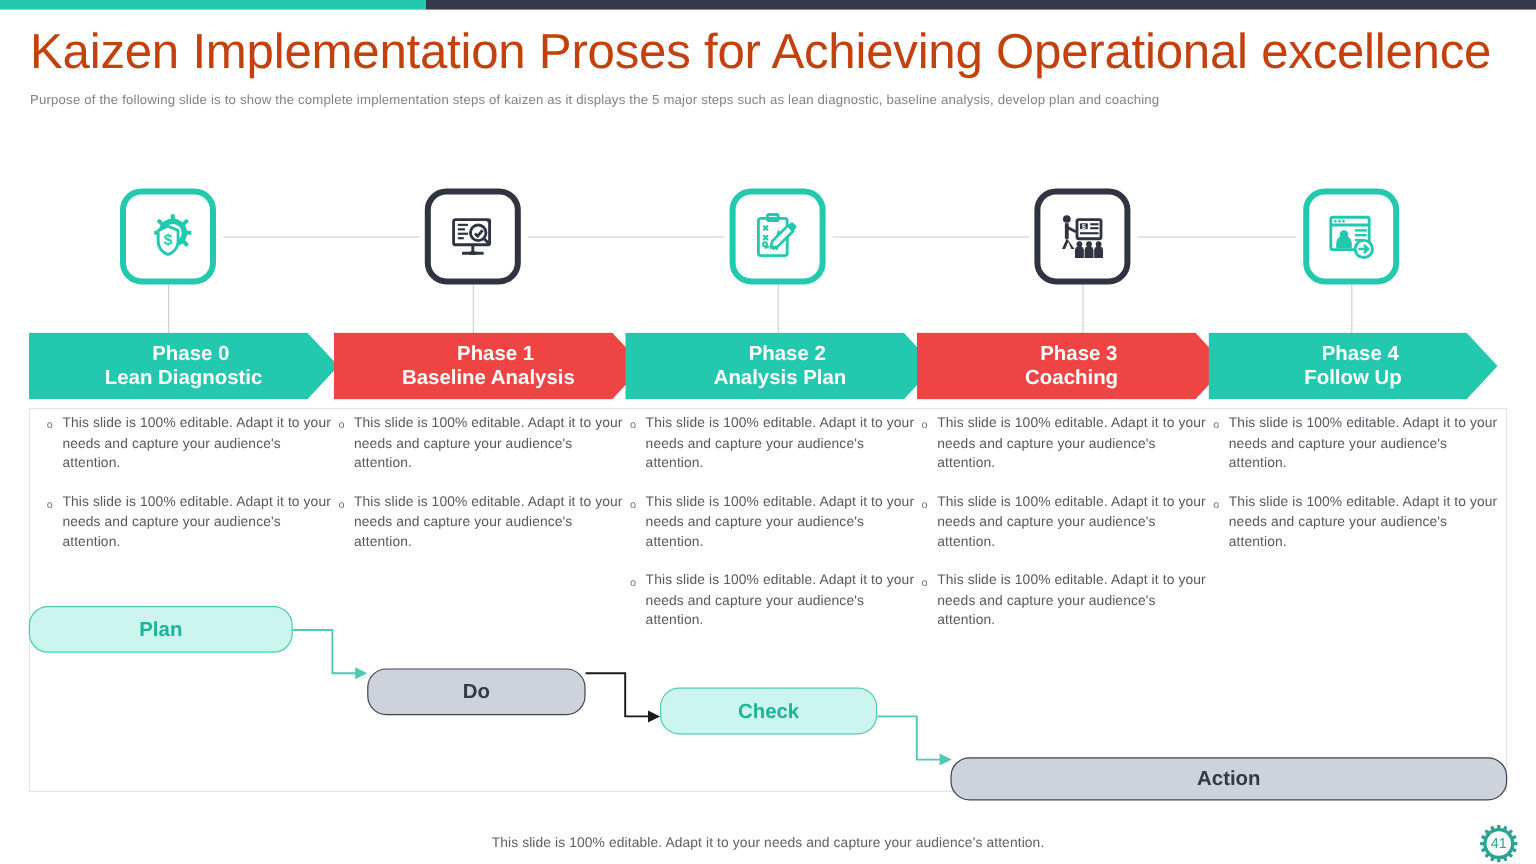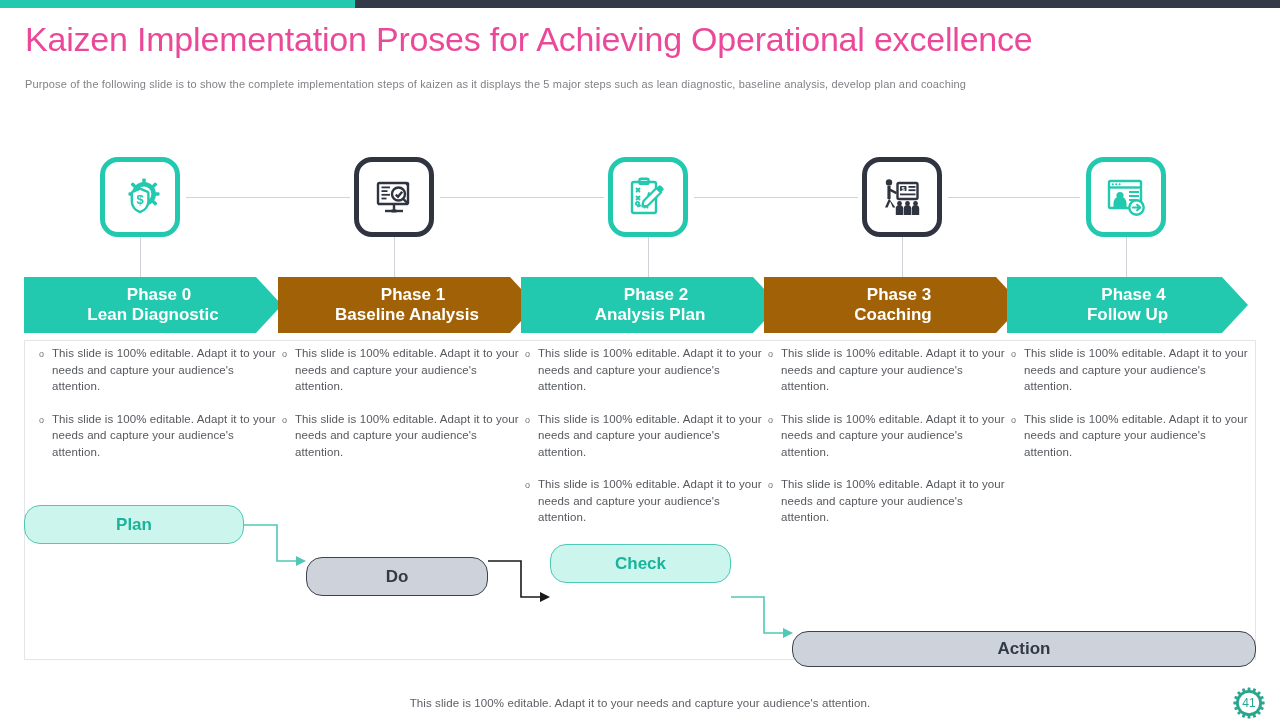--- a/index.html
+++ b/index.html
@@ -12,21 +12,21 @@
   }
 
   
   .topbar { position:absolute; top:0; left:0; width:1280px; height:8px; display:flex; }
   .topbar-teal { width:355px; height:8px; background:#23c9ae; }
   .topbar-dark { flex:1; height:8px; background:#343a47; }
 
   
   .title {
     position:absolute; left:25px; top:20px; width:1220px;
-    font-size:34px; font-weight:400; color:#ec4899; letter-spacing:-0.2px;
+    font-size:41px; font-weight:400; color:#c2410c; letter-spacing:-0.2px;
     white-space:nowrap;
   }
   .subtitle {
     position:absolute; left:25px; top:78px; width:1200px;
     font-size:11px; color:#808287; letter-spacing:0.15px; white-space:nowrap;
   }
 
   
   .icon-row { position:absolute; left:0; top:155px; width:1280px; height:95px; }
   .conn-h {
@@ -46,21 +46,21 @@
 
   
   .banners { position:absolute; left:0; top:277px; width:1280px; height:56px; }
   .banner {
     position:absolute; top:0; height:56px;
     display:flex; flex-direction:column; align-items:center; justify-content:center;
     color:#ffffff; line-height:1.15;
     clip-path: polygon(0 0, calc(100% - 26px) 0, 100% 50%, calc(100% - 26px) 100%, 0 100%);
   }
   .banner.teal { background:#23c9ae; }
-  .banner.dark { background:#a16207; }
+  .banner.dark { background:#ef4444; }
   .banner .ph { font-size:17px; font-weight:bold;padding-left:12px; }
   .banner .nm { font-size:17px; font-weight:bold; }
 
   
   .panel {
     position:absolute; left:24px; top:340px; width:1232px; height:320px;
     border:1px solid #e3e5e8; background:#fff;
   }
   .cols { position:absolute; left:24px; top:345px; width:1232px; height:200px; }
   .col { position:absolute; top:0; }
@@ -343,21 +343,21 @@
 
   <path d="M488 561 H521 V597 H541" fill="none" stroke="#1a1a1a" stroke-width="1.6"></path>
   <path d="M540 592 l10 5 -10 5 z" fill="#1a1a1a"></path>
 
   <path d="M731 597 H764 V633 H784" fill="none" stroke="#4fc9b5" stroke-width="1.6"></path>
   <path d="M783 628 l10 5 -10 5 z" fill="#4fc9b5"></path>
 </svg>
 
 <div class="fbox light" style="left:24px; top:505px; width:220px; height:39px;">Plan</div>
 <div class="fbox gray" style="left:306px; top:541px; width:182px; height:39px;">Do</div>
-<div class="fbox light" style="left:550px; top:544px; width:181px; height:39px;">Check</div>
+<div class="fbox light" style="left:550px; top:573px; width:181px; height:39px;">Check</div>
 <div class="fbox gray" style="left:792px; top:615px; width:464px; height:36px;">Action</div>
 
 <div class="footer">This slide is 100% editable. Adapt it to your needs and capture your audience's attention.</div>
 
 <div class="pagebadge">
   <svg width="34" height="34" viewBox="0 0 34 34">
     <g fill="#2aa58f">
       <circle cx="17" cy="17" r="13"></circle>
       <g>
         <rect x="15.6" y="1.4" width="2.8" height="4" rx="0.6"></rect>

